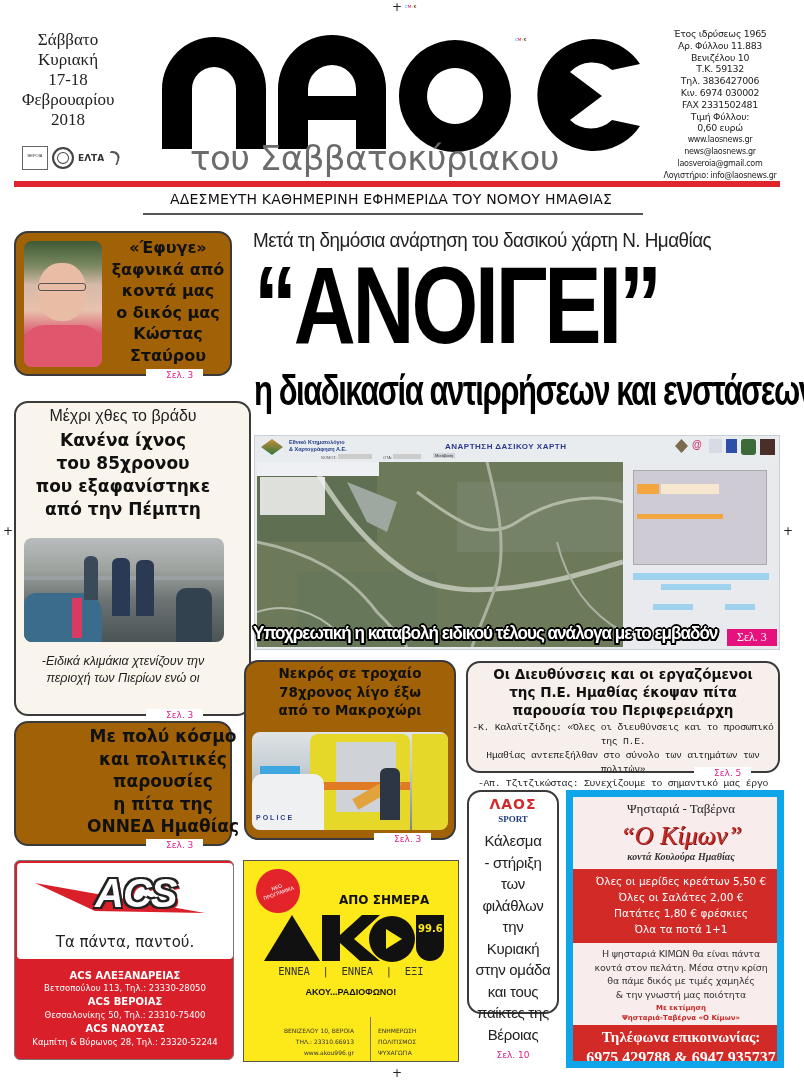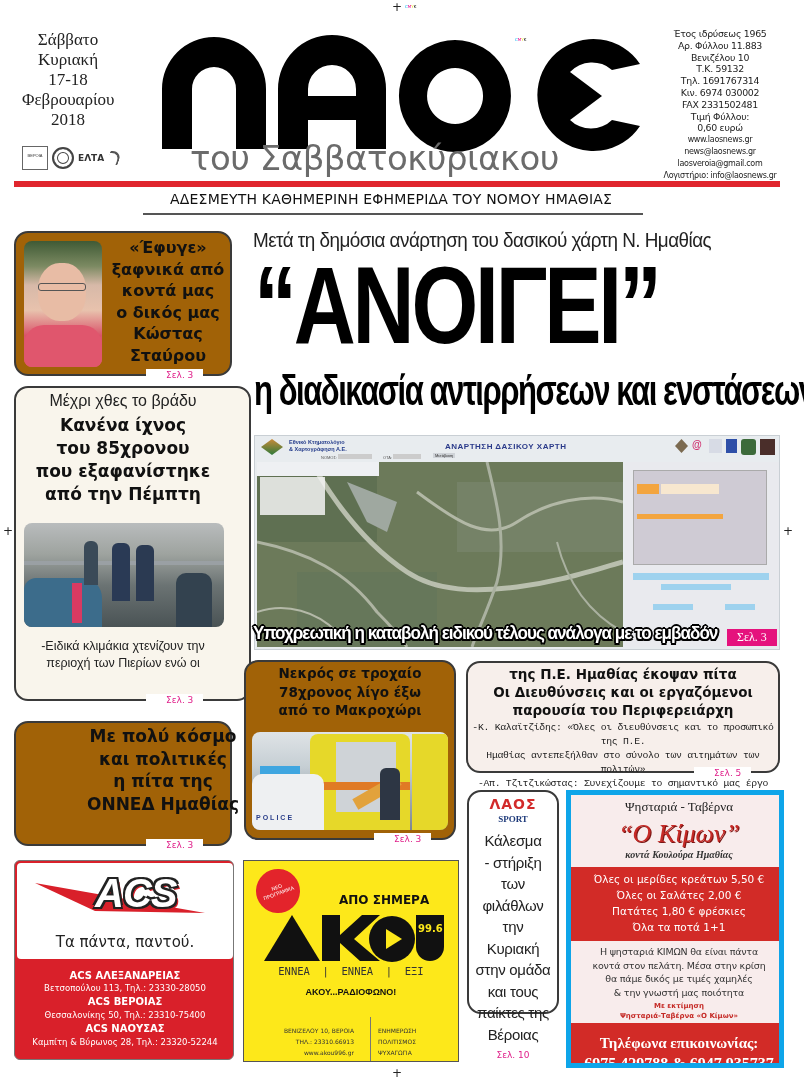--- a/index.html
+++ b/index.html
@@ -47,21 +47,21 @@
   
   .map-frame { left: 254px; top: 435px; width: 526px; height: 215px; background: #e8ecef; border: 1px solid #c9cfd4; }
   .map-img { position: absolute; left: 2px; top: 26px; width: 366px; height: 185px; overflow: hidden; }
   .map-panel { position: absolute; left: 370px; top: 26px; width: 154px; height: 185px; background: #e9eaee; }
   .map-caption { left: 253px; top: 622px; font-family: "Liberation Sans", sans-serif; font-size: 19px; font-weight: bold; color: #fff; letter-spacing: -1.1px; white-space: nowrap; text-shadow: -1.5px -1.5px 0 #000, 1.5px -1.5px 0 #000, -1.5px 1.5px 0 #000, 1.5px 1.5px 0 #000, 0 2px 0 #000, 2px 0 0 #000, -2px 0 0 #000, 0 -2px 0 #000; transform: scaleX(0.9); transform-origin: left top; }
 
   
   .ad-acs { left: 14px; top: 860px; width: 220px; height: 200px; background: #d9202a; border: 1px solid #777; border-radius: 6px; overflow: hidden; }
   .ad-acs .white { position: absolute; left: 2px; top: 2px; width: 216px; height: 96px; background: #fff; border-radius: 4px; }
   .ad-akou { left: 243px; top: 860px; width: 216px; height: 202px; background: #fde81a; border: 1px solid #555; }
-  .ad-kimon { left: 566px; top: 790px; width: 218px; height: 278px; border: 5px solid #0ea5e9; background: #f8ecec; overflow: hidden; }
+  .ad-kimon { left: 566px; top: 790px; width: 218px; height: 278px; border: 7px solid #0ea5e9; background: #f8ecec; overflow: hidden; }
 </style>
 </head>
 <body>
 
 <span class="reg" style="left:392px;top:0px;">+</span>
 <span class="reg" style="left:3px;top:524px;">+</span>
 <span class="reg" style="left:783px;top:524px;">+</span>
 <span class="reg" style="left:392px;top:1066px;">+</span>
 <span class="cmyk" style="left:405px;top:4px;"><span>C</span><span>M</span><span>Y</span><span>K</span></span>
 <span class="cmyk" style="left:515px;top:37px;"><span>C</span><span>M</span><span>Y</span><span>K</span></span>
@@ -92,21 +92,21 @@
     <path d="M490,40 A56,56 0 1 0 490,102 L462,96 A30,30 0 0 1 420,96 L452,72 L420,48 A30,30 0 0 1 462,46 Z" fill="#000"></path>
   </svg>
 </div>
 <div class="abs subtitle">του Σαββατοκύριακου</div>
 
 <div class="abs info-block">
   <div>Έτος ιδρύσεως 1965</div>
   <div>Αρ. Φύλλου 11.883</div>
   <div>Βενιζέλου 10</div>
   <div>Τ.Κ. 59132</div>
-  <div>Τηλ. 1691767314</div>
+  <div>Τηλ. 3836427006</div>
   <div>Κιν. 6974 030002</div>
   <div>FAX 2331502481</div>
   <div>Τιμή Φύλλου:</div>
   <div>0,60 ευρώ</div>
   <div class="small">www.laosnews.gr</div>
   <div class="small">news@laosnews.gr</div>
   <div class="small">laosveroia@gmail.com</div>
   <div class="small">Λογιστήριο: info@laosnews.gr</div>
 </div>
 
@@ -124,48 +124,49 @@
     <div>«Έφυγε»</div>
     <div>ξαφνικά από</div>
     <div>κοντά μας</div>
     <div>ο δικός μας</div>
     <div>Κώστας</div>
     <div>Σταύρου</div>
   </div>
   <span class="sel" style="left:130px;top:136px;">Σελ. 3</span>
 </div>
 
-<div class="box box-cream" style="left:14px;top:386px;width:237px;height:315px;">
+<div class="box box-cream" style="left:14px;top:401px;width:237px;height:315px;">
   <div style="position:absolute;left:0;top:4px;width:214px;text-align:center;font-family:'Liberation Sans',sans-serif;font-size:16px;color:#222;">Μέχρι χθες το βράδυ</div>
   <div class="hd" style="position:absolute;left:0;top:26px;width:214px;font-size:17px;line-height:23px;">
     <div>Κανένα ίχνος</div>
     <div>του 85χρονου</div>
     <div>που εξαφανίστηκε</div>
     <div>από την Πέμπτη</div>
   </div>
   <div class="photo" style="left:8px;top:135px;width:200px;height:104px;background:linear-gradient(180deg,#b9bcbd 0%,#9ea39f 30%,#6b7373 60%,#4a5355 100%);">
     <div style="position:absolute;left:0;top:38px;width:200px;height:4px;background:#9aa0a4;"></div>
     <div style="position:absolute;left:0;top:55px;width:78px;height:49px;background:#3c6c8b;border-radius:12px 20px 0 0;"></div>
     <div style="position:absolute;left:48px;top:60px;width:10px;height:40px;background:#d83a62;"></div>
     <div style="position:absolute;left:88px;top:20px;width:18px;height:58px;background:#2a3a55;border-radius:6px 6px 0 0;"></div>
     <div style="position:absolute;left:112px;top:22px;width:18px;height:56px;background:#2b3a52;border-radius:6px 6px 0 0;"></div>
     <div style="position:absolute;left:152px;top:50px;width:36px;height:54px;background:#33424f;border-radius:10px 10px 0 0;"></div>
     <div style="position:absolute;left:60px;top:18px;width:14px;height:44px;background:#3a4a58;border-radius:6px 6px 0 0;"></div>
   </div>
-  <div style="position:absolute;left:0;top:250px;width:214px;text-align:center;font-family:'Liberation Sans',sans-serif;font-size:12.5px;line-height:17px;color:#222;">
+  <div style="position:absolute;left:0;top:250px;width:214px;text-align:center;font-family:'Liberation Sans',sans-serif;font-size:12.5px;line-height:17px;color:#222;font-style:italic;">
     <div>-Ειδικά κλιμάκια χτενίζουν την</div>
     <div>περιοχή των Πιερίων ενώ οι</div>
   </div>
   <span class="sel" style="left:130px;top:306px;">Σελ. 3</span>
 </div>
 
 <div class="box box-gray" style="left:14px;top:721px;width:218px;height:125px;">
   <div class="hd" style="position:absolute;left:0;top:2px;width:214px;font-size:17px;line-height:22.5px;margin-left:40px;">
     <div>Με πολύ κόσμο</div>
     <div>και πολιτικές</div>
+    <div>παρουσίες</div>
     <div>η πίτα της</div>
     <div>ΟΝΝΕΔ Ημαθίας</div>
   </div>
   <span class="sel" style="left:130px;top:116px;">Σελ. 3</span>
 </div>
 
 <div class="abs" style="left:253px;top:228px;width:540px;font-family:'Liberation Sans',sans-serif;font-size:21px;color:#222;letter-spacing:-0.6px;white-space:nowrap;transform:scaleX(0.9);transform-origin:left;">Μετά τη δημόσια ανάρτηση του δασικού χάρτη Ν. Ημαθίας</div>
 <div class="abs" style="left:254px;top:250px;font-family:'Liberation Sans',sans-serif;font-weight:bold;font-size:110px;line-height:110px;letter-spacing:-4px;color:#000;white-space:nowrap;transform:scaleX(0.78);transform-origin:left top;">“ΑΝΟΙΓΕΙ”</div>
 <div class="abs" style="left:254px;top:368px;font-family:'Liberation Sans',sans-serif;font-weight:bold;font-size:42px;line-height:46px;letter-spacing:-2px;color:#000;white-space:nowrap;transform:scaleX(0.74);transform-origin:left top;">η διαδικασία αντιρρήσεων και ενστάσεων</div>
 
@@ -233,22 +234,22 @@
     <div style="position:absolute;left:8px;top:34px;width:40px;height:8px;background:#3fa6e0;"></div>
     <div style="position:absolute;left:4px;top:82px;font-size:7px;color:#2a3e8a;font-weight:bold;letter-spacing:2px;">POLICE</div>
     <div style="position:absolute;left:100px;top:54px;width:50px;height:12px;background:#e2a23c;transform:rotate(-30deg);"></div>
     <div style="position:absolute;left:128px;top:36px;width:20px;height:52px;background:#2d3644;border-radius:6px 6px 0 0;"></div>
   </div>
   <span class="sel" style="left:128px;top:171px;">Σελ. 3</span>
 </div>
 
 <div class="box box-pink" style="left:466px;top:661px;width:314px;height:112px;">
   <div class="hd" style="position:absolute;left:0;top:2px;width:310px;font-size:13.5px;line-height:18px;">
+    <div>Οι Διευθύνσεις και οι εργαζόμενοι</div>
     <div>της Π.Ε. Ημαθίας έκοψαν πίτα</div>
-    <div>Οι Διευθύνσεις και οι εργαζόμενοι</div>
     <div>παρουσία του Περιφερειάρχη</div>
   </div>
   <div style="position:absolute;left:0;top:58px;width:310px;text-align:center;font-family:Liberation Mono, monospace;font-size:9.8px;line-height:14px;color:#222;letter-spacing:-0.3px;">
     <div>-Κ. Καλαϊτζίδης: «Όλες οι διευθύνσεις και το προσωπικό της Π.Ε.</div>
     <div>Ημαθίας αντεπεξήλθαν στο σύνολο των αιτημάτων των πολιτών»</div>
     <div>-Απ. Τζιτζικώστας: Συνεχίζουμε  το σημαντικό μας έργο</div>
   </div>
   <span class="sel" style="left:226px;top:104px;">Σελ. 5</span>
 </div>
 
@@ -331,16 +332,16 @@
     <div>Η ψησταριά ΚΙΜΩΝ θα είναι πάντα</div>
     <div>κοντά στον πελάτη. Μέσα στην κρίση</div>
     <div>θα πάμε δικός με τιμές χαμηλές</div>
     <div>&amp; την γνωστή μας ποιότητα</div>
   </div>
   <div style="position:absolute;left:0;top:206px;width:216px;text-align:center;font-family:'DejaVu Sans',sans-serif;font-weight:bold;font-size:7px;line-height:10px;color:#c52a26;">
     <div>Με εκτίμηση</div>
     <div>Ψησταριά-Ταβέρνα «Ο Κίμων»</div>
   </div>
   <div style="position:absolute;left:0;top:228px;width:216px;height:50px;background:#d22b27;color:#fff;text-align:center;font-family:'Liberation Serif',serif;font-weight:bold;">
-    <div style="font-size:15px;line-height:20px;padding-top:10px;">Τηλέφωνα επικοινωνίας:</div>
+    <div style="font-size:15px;line-height:20px;padding-top:2px;">Τηλέφωνα επικοινωνίας:</div>
     <div style="font-size:16px;line-height:22px;">6975 429788 &amp; 6947 935737</div>
   </div>
 </div>
 
 </body></html>

